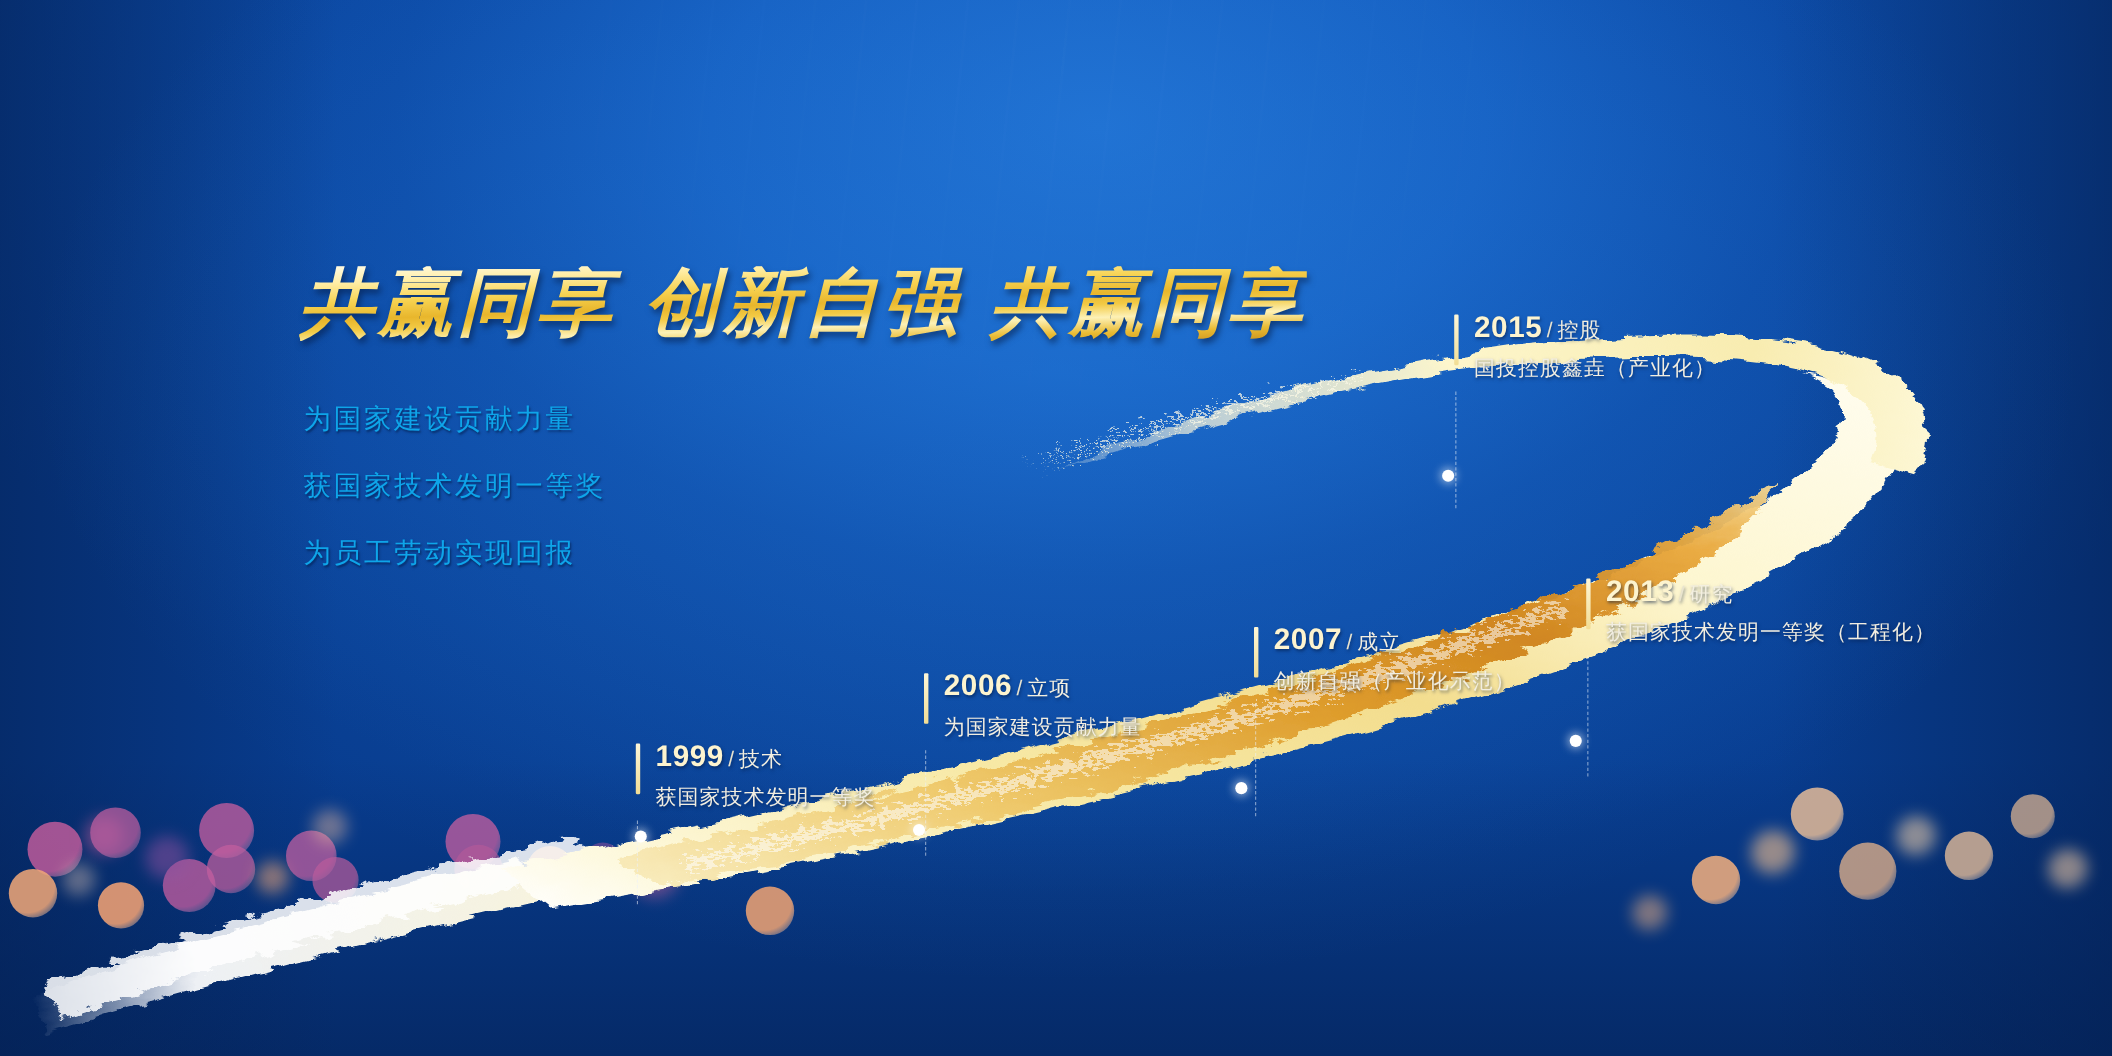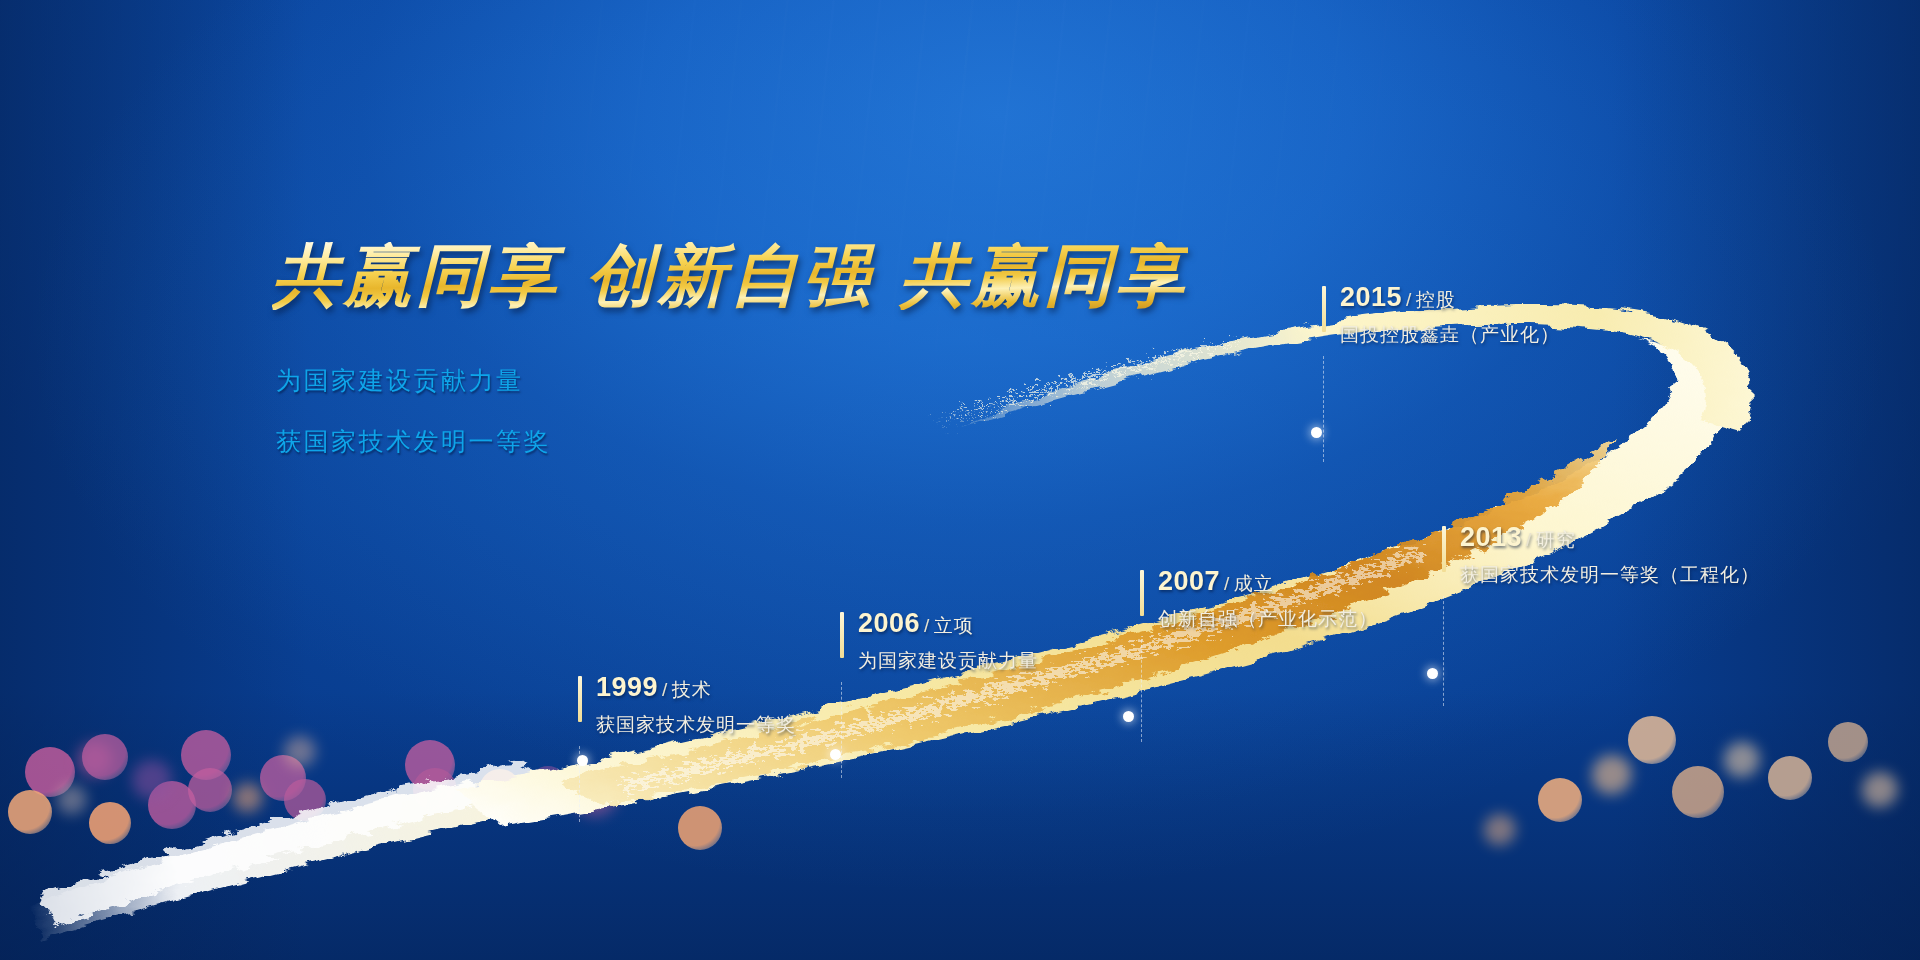--- a/index.html
+++ b/index.html
@@ -221,20 +221,21 @@
     </g>
   </svg>
 
 
   <div class="headline">
     <span>共赢同享</span><span class="sp"></span><span>创新自强</span><span class="sp"></span><span>共赢同享</span>
   </div>
 
   <div class="subline sub0">为国家建设贡献力量</div>
   <div class="subline sub1">获国家技术发明一等奖</div>
+  <div class="subline sub2">为员工劳动实现回报</div>
 
   <div id="timeline-layer">
       <div class="tl" style="left: 578px; top: 676px;">
         <div class="bar"></div>
         <div class="yr"><span>1999</span><span class="slash">/</span><span class="cat">技术</span></div>
         <div class="desc">获国家技术发明一等奖</div>
         <div class="stem" style="top: 70px; height: 76px;"></div>
       </div>
       <div class="tl" style="left: 577px; top: 755px; width: 11px; height: 11px; border-radius: 50%; background: rgb(255, 255, 255); box-shadow: rgba(255, 255, 255, 0.5) 0px 0px 8px 2px;"></div>
       <div class="tl" style="left: 840px; top: 612px;">

